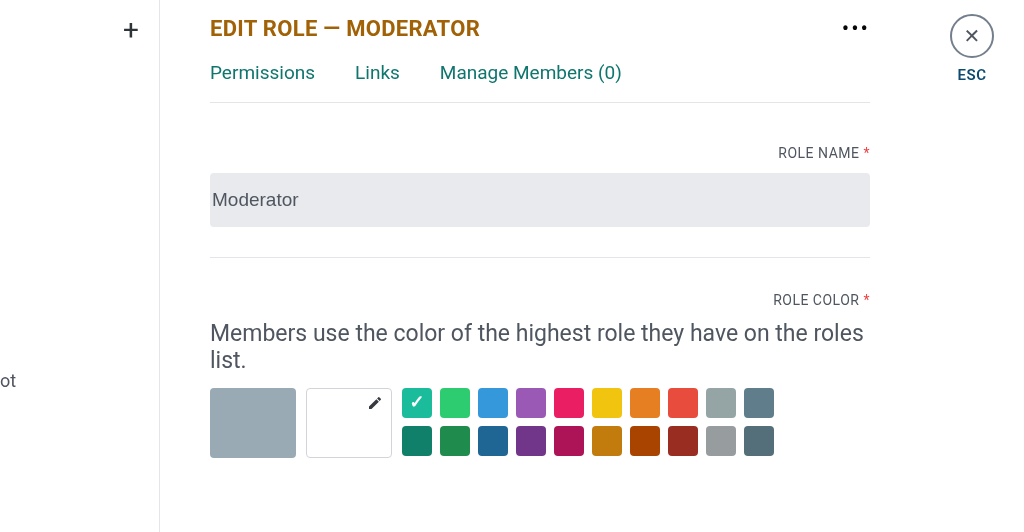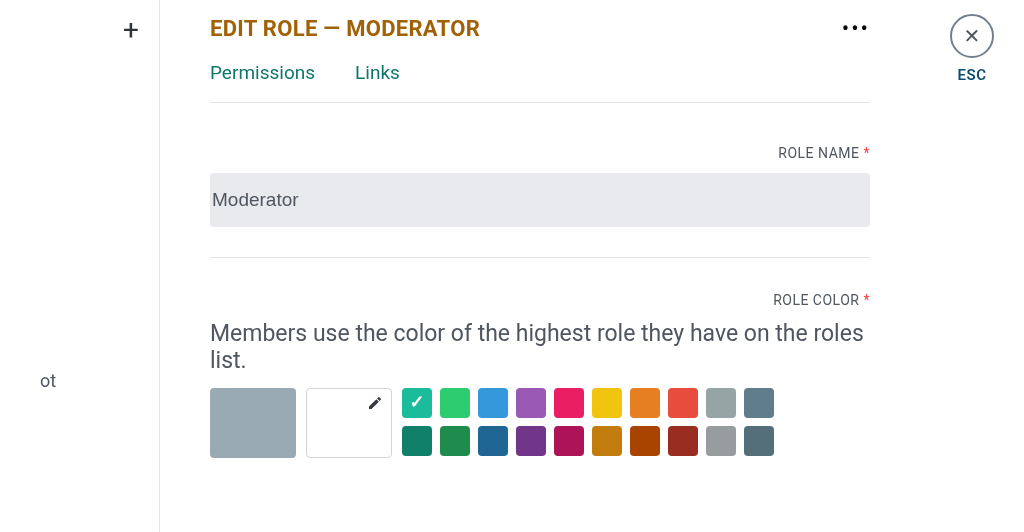--- a/index.html
+++ b/index.html
@@ -30,21 +30,20 @@
     color: #2e3338;
     line-height: 1;
     font-weight: 400;
   }
   .sidebar-text-frag {
     position: absolute;
     left: 0;
     top: 370px;
     color: #4f5660;
     font-size: 18px;
-    padding-left: 40px;
   }
   .main {
     position: absolute;
     left: 210px;
     top: 16px;
     width: 660px;
   }
   .header-row {
     display: flex;
     align-items: center;
@@ -208,20 +207,21 @@
 
 <div class="main">
   <div class="header-row">
     <div class="page-title">EDIT ROLE — MODERATOR</div>
     <div class="more-btn">•••</div>
   </div>
 
   <div class="tabs">
     <div class="tab">Permissions</div>
     <div class="tab">Links</div>
+    <div class="tab">Manage Members (0)</div>
   </div>
 
   <div class="field-label">
     <span>ROLE NAME</span><span class="required">*</span>
   </div>
   <input type="text" class="text-input" value="Moderator" style="">
 
   <div class="divider"></div>
 
   <div class="field-label">

